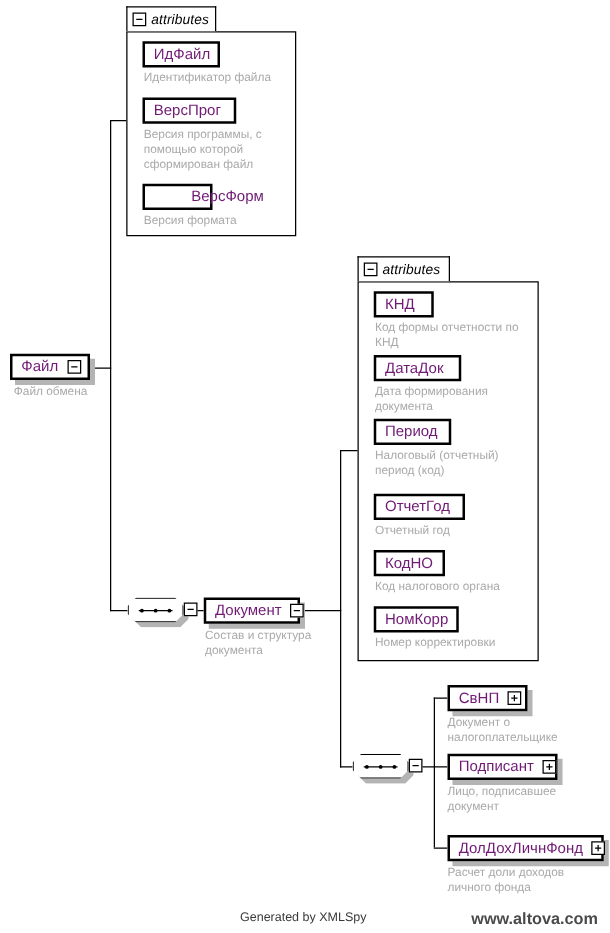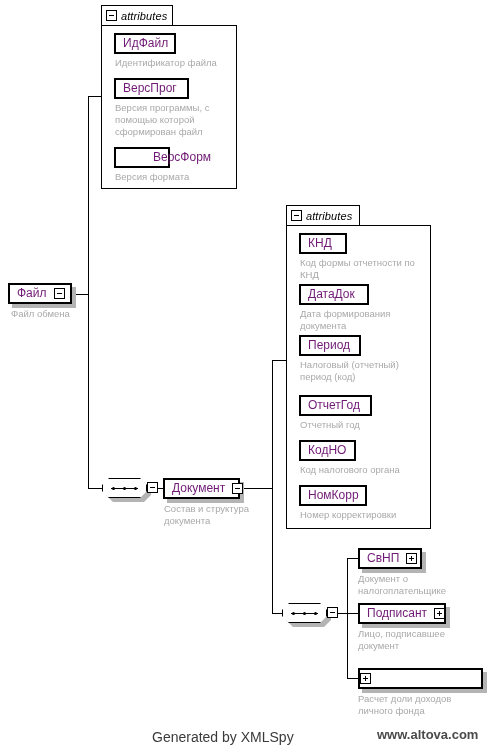--- a/index.html
+++ b/index.html
@@ -48,21 +48,21 @@
              clip-path:polygon(7px 0,38px 0,45px 7px,45px 13px,38px 20px,7px 20px,0 13px,0 7px);}
   .seq-shadow{position:absolute;left:4px;top:4px;width:45px;height:20px;background:#b4b4b4;
              clip-path:polygon(7px 0,38px 0,45px 7px,45px 13px,38px 20px,7px 20px,0 13px,0 7px);
              z-index:-1;}
   .seq-dots{position:absolute;left:10px;top:9px;width:25px;height:3px;
             display:flex;justify-content:space-between;align-items:center;}
   .seq-dots i{display:block;width:3px;height:3px;background:#000;border-radius:50%;}
   .seq-bar{position:absolute;left:9px;top:10px;width:27px;height:1px;background:#000;}
 
   
-  .footer-left{position:absolute;font-size:14px;color:#3a3a3a;}
+  .footer-left{position:absolute;font-size:10px;color:#3a3a3a;margin-left:40px;}
   .footer-right{position:absolute;font-size:13px;font-weight:bold;color:#4a4a4a;}
 </style>
 </head>
 <body>
 
 <div id="stage">
 
   <div class="hline" style="left:74px;top:294px;width:15px;"></div>
 
   <div class="vline" style="left:88px;top:96px;height:393px;"></div>
@@ -249,20 +249,21 @@
           <span class="sq plus"></span>
         </span>
     </div>
     <div class="node-desc" style="left:0px;top:25px;width:125px;">Лицо, подписавшее
 документ</div>
   </div>
 
   <div class="node" style="left:358px;top:668px;">
     <div class="node-shadow" style="width:125px;"></div>
     <div class="node-box" style="width:125px;">
+      <span class="node-label">ДолДохЛичнФонд</span>
       <span class="node-toggle">
           <span class="sq plus"></span>
         </span>
     </div>
     <div class="node-desc" style="left:0px;top:25px;width:125px;">Расчет доли доходов
 личного фонда</div>
   </div>
 
   <div class="footer-left" style="left:152px;top:729px;">Generated by XMLSpy</div>
   <div class="footer-right" style="left:377px;top:727px;">www.altova.com</div>

